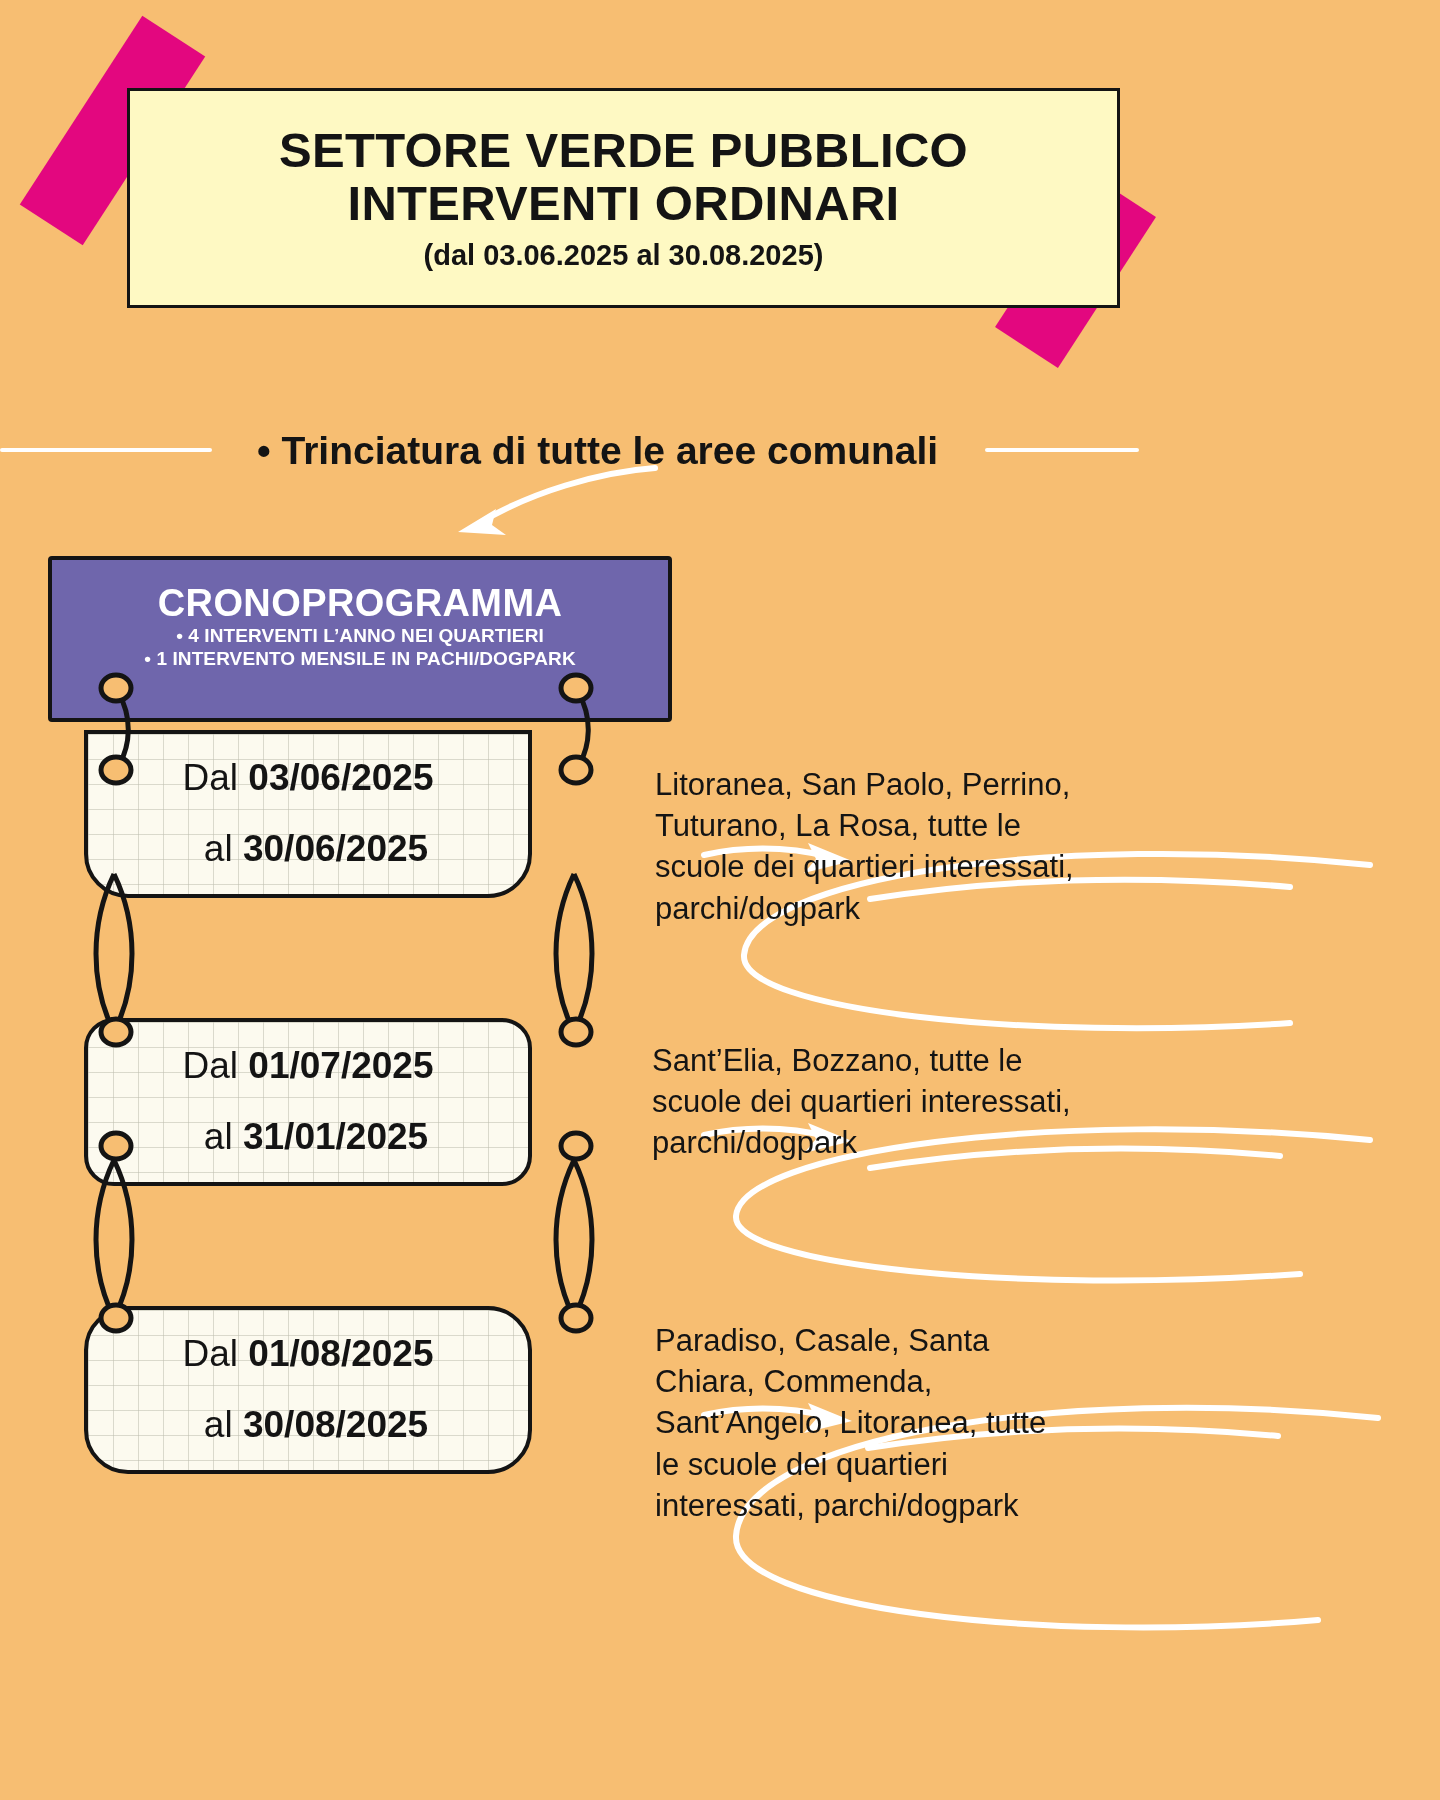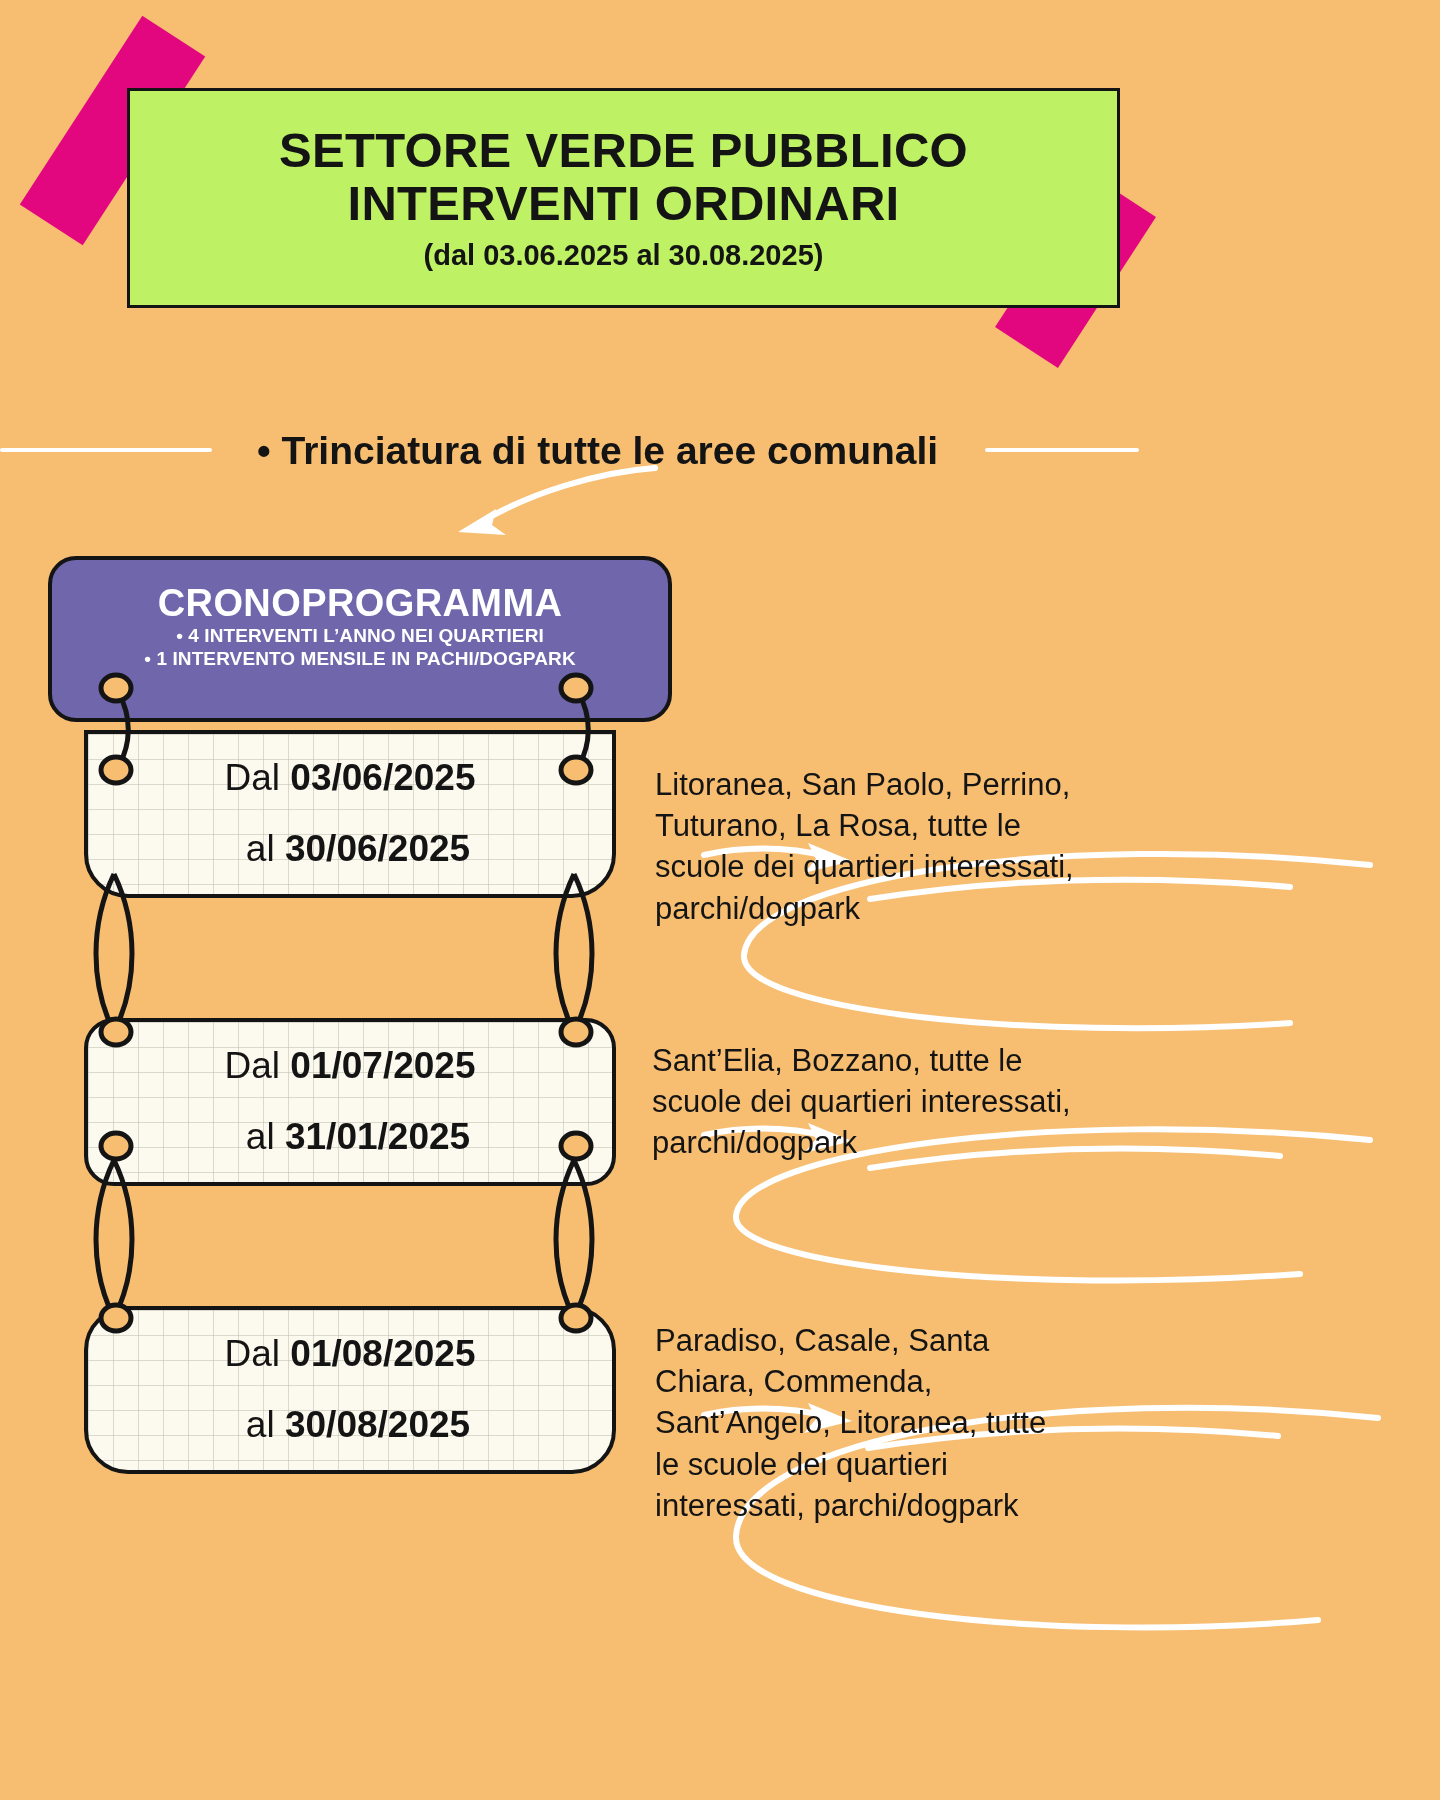--- a/index.html
+++ b/index.html
@@ -44,21 +44,21 @@
     height: 180px;
     transform: rotate(33deg);
     transform-origin: center center;
   }
   .title-box {
     position: absolute;
     left: 127px;
     top: 88px;
     width: 993px;
     height: 220px;
-    background: #bef264;
+    background: #fef9c3;
     border: 3px solid #141414;
     box-sizing: border-box;
     z-index: 2;
     display: flex;
     flex-direction: column;
     align-items: center;
     justify-content: center;
   }
   .title-l1, .title-l2 {
     font-size: 49px;
@@ -118,21 +118,21 @@
 
   
   .crono {
     position: absolute;
     left: 48px;
     top: 556px;
     width: 624px;
     height: 166px;
     background: #6f66ac;
     border: 4px solid #141414;
-    border-radius: 28px;
+    border-radius: 4px;
     box-sizing: border-box;
     z-index: 3;
     display: flex;
     flex-direction: column;
     align-items: center;
     padding-top: 24px;
   }
   .crono-title {
     font-size: 38px;
     font-weight: 800;
@@ -147,21 +147,21 @@
     color: #ffffff;
     letter-spacing: 0.1px;
     line-height: 1.22;
     white-space: nowrap;
   }
 
   
   .card {
     position: absolute;
     left: 84px;
-    width: 532px;
+    width: 448px;
     background:
       repeating-linear-gradient(to right, rgba(190,190,175,0.55) 0 1px, transparent 1px 25px),
       repeating-linear-gradient(to bottom, rgba(190,190,175,0.55) 0 1px, transparent 1px 25px),
       #fcfaef;
     border: 4px solid #141414;
     border-radius: 44px;
     box-sizing: border-box;
     z-index: 4;
     display: flex;
     flex-direction: column;

